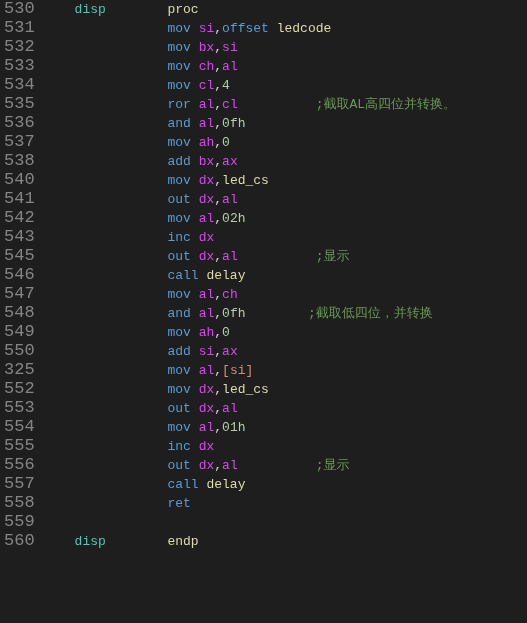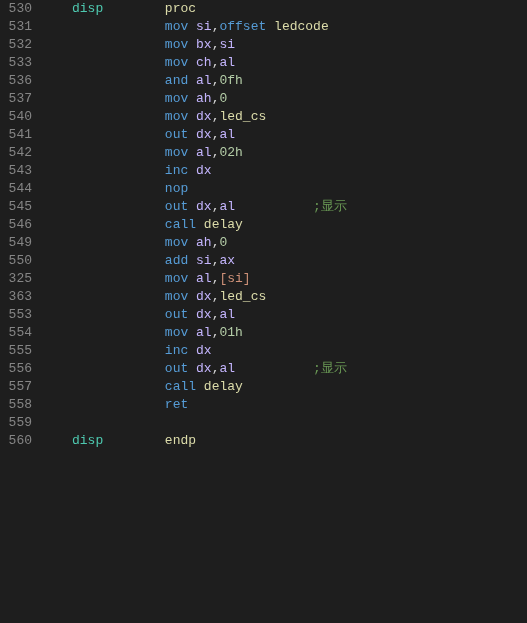--- a/index.html
+++ b/index.html
@@ -26,33 +26,33 @@
       min-height: 18px;
       line-height: 18px;
       padding: 0 4px;
     }
     .line-num {
       color: #858585;
       min-width: 36px;
       text-align: right;
       padding-right: 8px;
       user-select: none;
-      font-size: 13px;
+      font-size: 17px;
     }
     .line-content {
       flex: 1;
       white-space: pre;
     }
     .kw-disp { color: #4ec9b0; margin-left: 32px; }
     .kw-proc { color: #dcdcaa; }
     .kw-endp { color: #dcdcaa; }
     .kw-instr { color: #569cd6; font-weight: normal; }
     .kw-nop { color: #569cd6; }
     .kw-ret { color: #569cd6; text-align: right; }
-    .reg { color: #c4b5fd; }
+    .reg { color: #d946ef; }
     .imm { color: #b5cea8; }
     .comment { color: #6a9955; }
     .label-ref { color: #dcdcaa; }
     .mem { color: #ce9178; }
     .plain { color: #d4d4d4; }
   </style>
 </head>
 <body>
 
 <div class="code-container">
@@ -67,69 +67,85 @@
       </div>
       <div class="code-line">
         <span class="line-num">532</span>
         <span class="line-content"><span class="plain">		</span><span class="kw-instr">mov</span><span class="plain"> </span><span class="reg">bx</span><span class="plain">,</span><span class="reg">si</span></span>
       </div>
       <div class="code-line">
         <span class="line-num">533</span>
         <span class="line-content"><span class="plain">		</span><span class="kw-instr">mov</span><span class="plain"> </span><span class="reg">ch</span><span class="plain">,</span><span class="reg">al</span></span>
       </div>
       <div class="code-line">
+        <span class="line-num">534</span>
+        <span class="line-content"><span class="plain">		</span><span class="kw-instr">mov</span><span class="plain"> </span><span class="reg">cl</span><span class="plain">,</span><span class="imm">4</span></span>
+      </div>
+      <div class="code-line">
+        <span class="line-num">535</span>
+        <span class="line-content"><span class="plain">		</span><span class="kw-instr">ror</span><span class="plain"> </span><span class="reg">al</span><span class="plain">,</span><span class="reg">cl</span><span class="plain">          </span><span class="comment">;截取AL高四位并转换。</span></span>
+      </div>
+      <div class="code-line">
         <span class="line-num">536</span>
         <span class="line-content"><span class="plain">		</span><span class="kw-instr">and</span><span class="plain"> </span><span class="reg">al</span><span class="plain">,</span><span class="imm">0fh</span></span>
       </div>
       <div class="code-line">
         <span class="line-num">537</span>
         <span class="line-content"><span class="plain">		</span><span class="kw-instr">mov</span><span class="plain"> </span><span class="reg">ah</span><span class="plain">,</span><span class="imm">0</span></span>
+      </div>
+      <div class="code-line">
+        <span class="line-num">538</span>
+        <span class="line-content"><span class="plain">		</span><span class="kw-instr">add</span><span class="plain"> </span><span class="reg">bx</span><span class="plain">,</span><span class="reg">ax</span></span>
       </div>
       <div class="code-line">
         <span class="line-num">540</span>
         <span class="line-content"><span class="plain">		</span><span class="kw-instr">mov</span><span class="plain"> </span><span class="reg">dx</span><span class="plain">,</span><span class="label-ref">led_cs</span></span>
       </div>
       <div class="code-line">
         <span class="line-num">541</span>
         <span class="line-content"><span class="plain">		</span><span class="kw-instr">out</span><span class="plain"> </span><span class="reg">dx</span><span class="plain">,</span><span class="reg">al</span></span>
       </div>
       <div class="code-line">
         <span class="line-num">542</span>
         <span class="line-content"><span class="plain">		</span><span class="kw-instr">mov</span><span class="plain"> </span><span class="reg">al</span><span class="plain">,</span><span class="imm">02h</span></span>
       </div>
       <div class="code-line">
         <span class="line-num">543</span>
         <span class="line-content"><span class="plain">		</span><span class="kw-instr">inc</span><span class="plain"> </span><span class="reg">dx</span></span>
       </div>
       <div class="code-line">
-        <span class="line-num">544</span>
-        <span class="line-content"><span class="plain">		</span><span class="kw-nop">nop</span></span>
-      </div>
-      <div class="code-line">
         <span class="line-num">545</span>
         <span class="line-content"><span class="plain">		</span><span class="kw-instr">out</span><span class="plain"> </span><span class="reg">dx</span><span class="plain">,</span><span class="reg">al</span><span class="plain">          </span><span class="comment">;显示</span></span>
       </div>
       <div class="code-line">
         <span class="line-num">546</span>
         <span class="line-content"><span class="plain">		</span><span class="kw-instr">call</span><span class="plain"> </span><span class="label-ref">delay</span></span>
+      </div>
+      <div class="code-line">
+        <span class="line-num">547</span>
+        <span class="line-content"><span class="plain">		</span><span class="kw-instr">mov</span><span class="plain"> </span><span class="reg">al</span><span class="plain">,</span><span class="reg">ch</span></span>
+      </div>
+      <div class="code-line">
+        <span class="line-num">548</span>
+        <span class="line-content"><span class="plain">		</span><span class="kw-instr">and</span><span class="plain"> </span><span class="reg">al</span><span class="plain">,</span><span class="imm">0fh</span><span class="plain">        </span><span class="comment">;截取低四位，并转换</span></span>
       </div>
       <div class="code-line">
         <span class="line-num">549</span>
         <span class="line-content"><span class="plain">		</span><span class="kw-instr">mov</span><span class="plain"> </span><span class="reg">ah</span><span class="plain">,</span><span class="imm">0</span></span>
       </div>
       <div class="code-line">
         <span class="line-num">550</span>
         <span class="line-content"><span class="plain">		</span><span class="kw-instr">add</span><span class="plain"> </span><span class="reg">si</span><span class="plain">,</span><span class="reg">ax</span></span>
       </div>
       <div class="code-line">
         <span class="line-num">325</span>
         <span class="line-content"><span class="plain">		</span><span class="kw-instr">mov</span><span class="plain"> </span><span class="reg">al</span><span class="plain">,</span><span class="mem">[si]</span></span>
       </div>
       <div class="code-line">
-        <span class="line-num">363</span>
+        <span class="line-num">552</span>
         <span class="line-content"><span class="plain">		</span><span class="kw-instr">mov</span><span class="plain"> </span><span class="reg">dx</span><span class="plain">,</span><span class="label-ref">led_cs</span></span>
       </div>
       <div class="code-line">
         <span class="line-num">553</span>
         <span class="line-content"><span class="plain">		</span><span class="kw-instr">out</span><span class="plain"> </span><span class="reg">dx</span><span class="plain">,</span><span class="reg">al</span></span>
       </div>
       <div class="code-line">
         <span class="line-num">554</span>
         <span class="line-content"><span class="plain">		</span><span class="kw-instr">mov</span><span class="plain"> </span><span class="reg">al</span><span class="plain">,</span><span class="imm">01h</span></span>
       </div>

